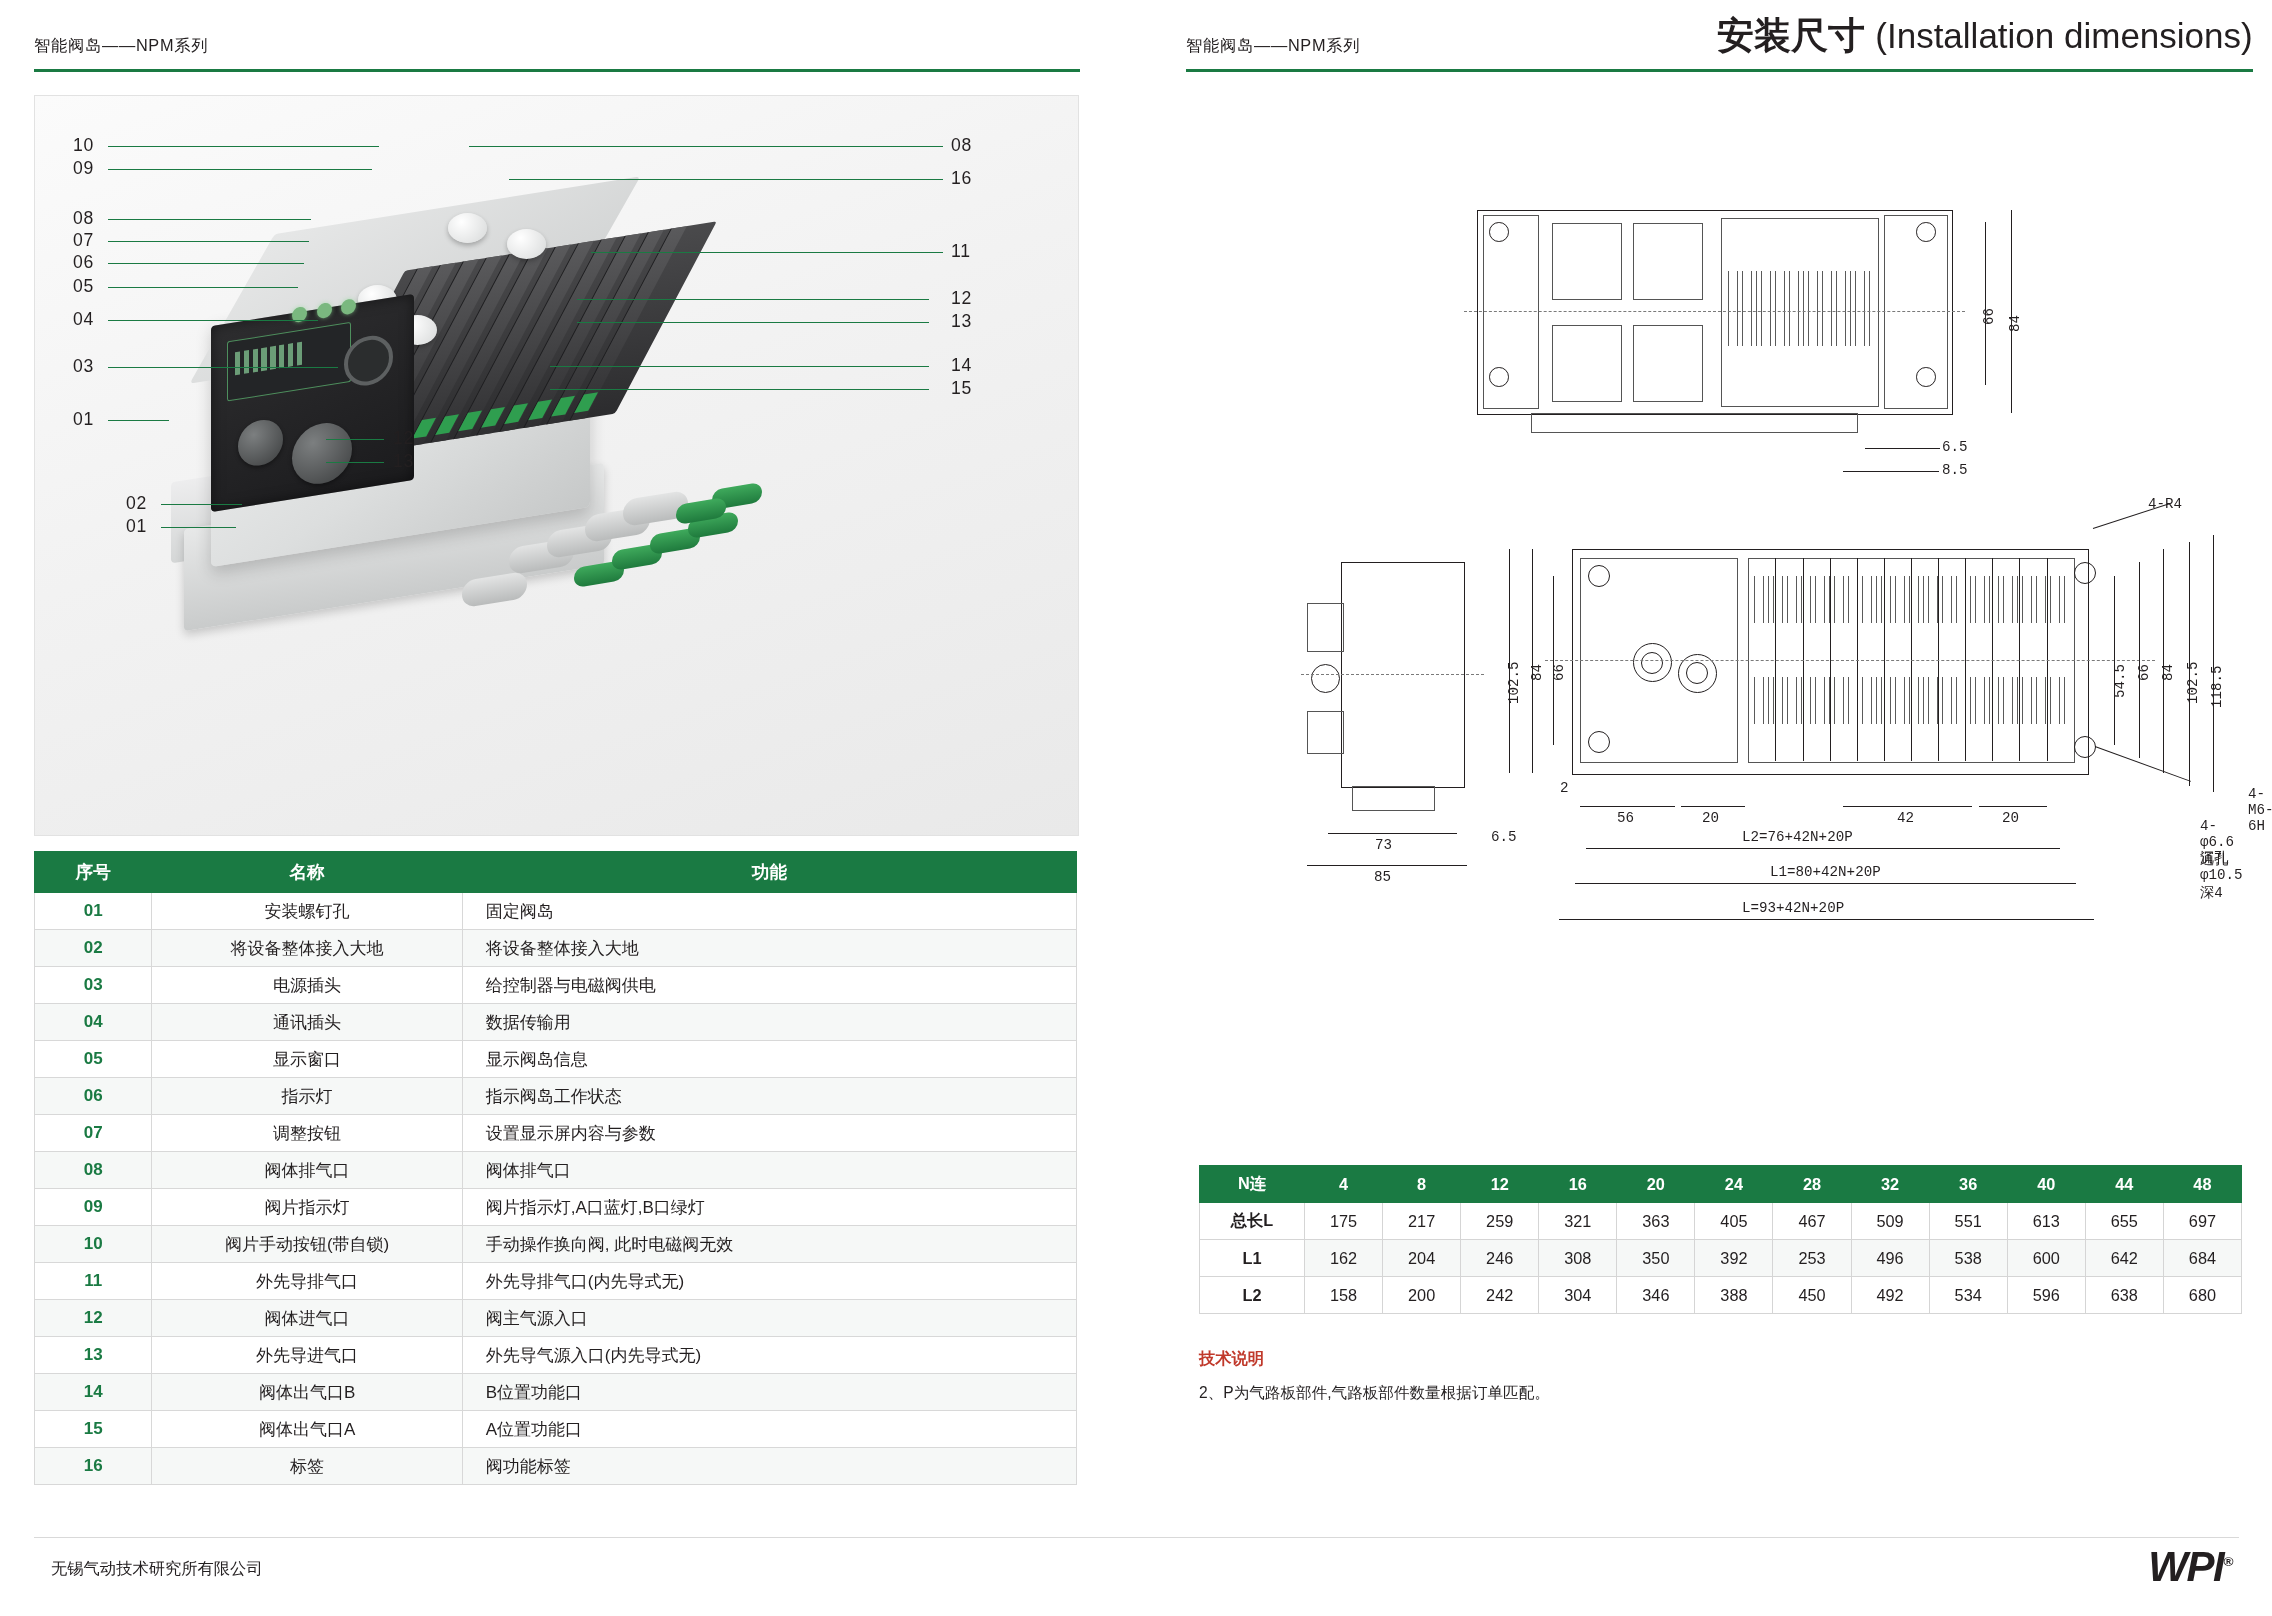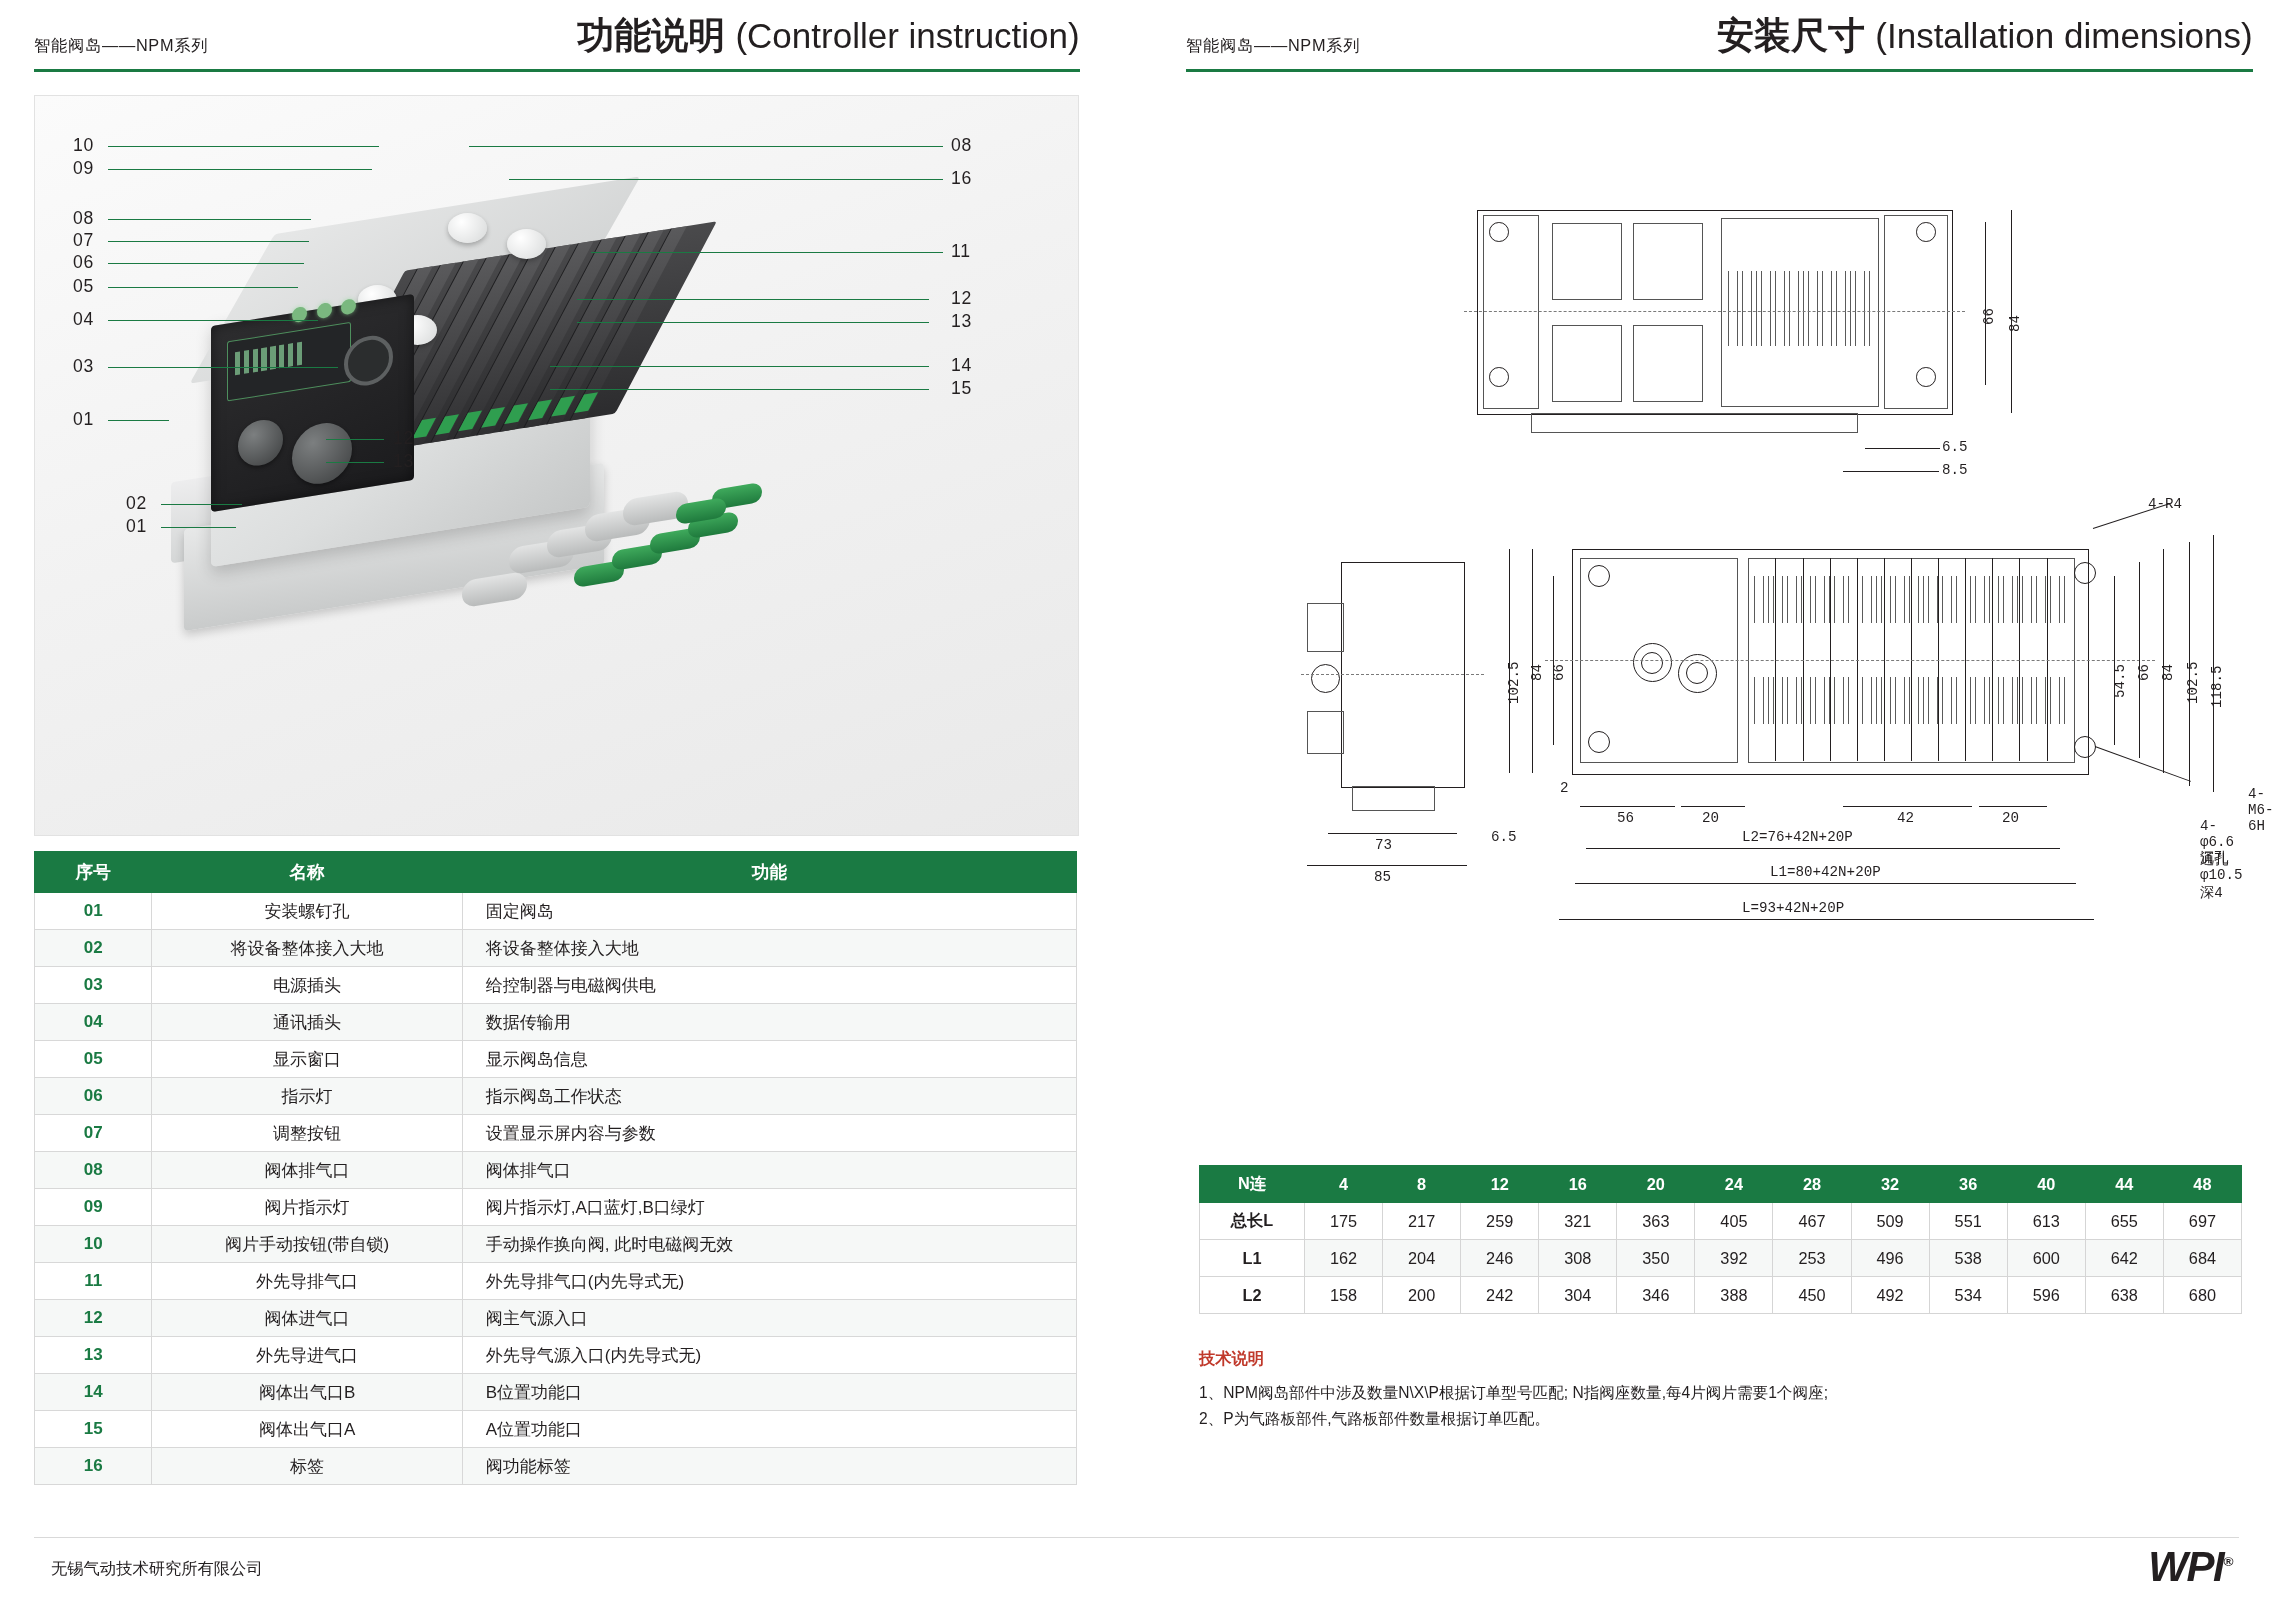--- a/index.html
+++ b/index.html
@@ -183,24 +183,20 @@
 </style>
 </head>
 <body>
 
 <div class="page">
 
   <div class="col col-left">
 
     <div class="hdr">
       <div class="series">智能阀岛——NPM系列</div>
-      <div class="title">
-        <span>功能说明</span>
-        <span class="en">(Controller instruction)</span>
-      </div>
       <div class="hdr-rule"></div>
     </div>
 
     <div class="img-panel">
       <div class="device">
 
         <div class="rail2"></div>
         <div class="rail"></div>
         <div class="body-main"></div>
         <div class="body-top"></div>
@@ -624,21 +620,20 @@
         <td>534</td>
         <td>596</td>
         <td>638</td>
         <td>680</td>
       </tr>
     </tbody>
   </table>
 
   <div class="notes">
     <div class="nt-title">技术说明</div>
-    <div class="nt">1、NPM阀岛部件中涉及数量N\X\P根据订单型号匹配; N指阀座数量,每4片阀片需要1个阀座;</div>
     <div class="nt">2、P为气路板部件,气路板部件数量根据订单匹配。</div>
   </div>
 
   <div class="footer-rule"></div>
   <div class="footer-txt">无锡气动技术研究所有限公司</div>
   <div class="logo">
     <span>WPI</span><sup>®</sup>
   </div>
 
 </div>

